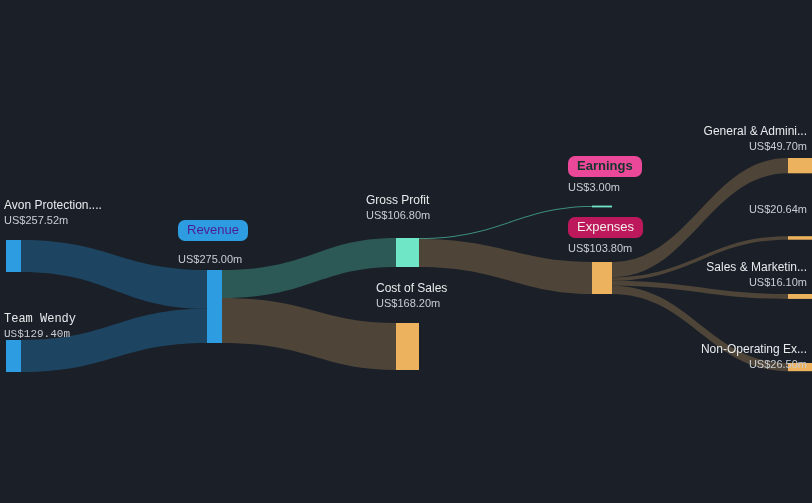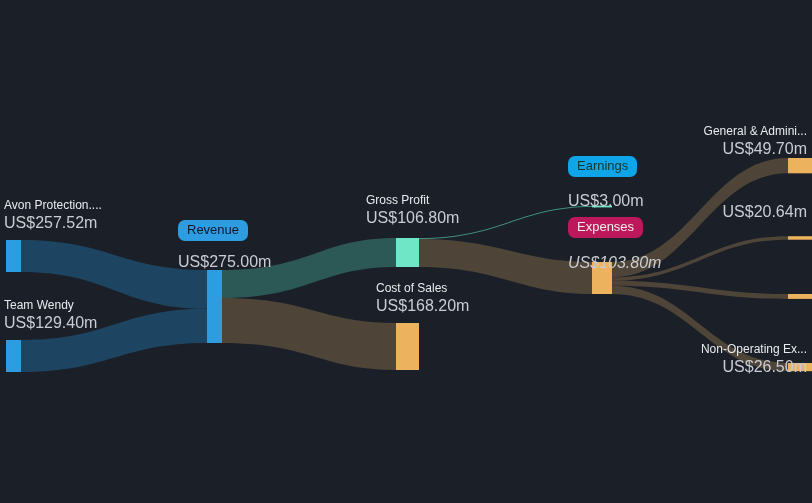--- a/index.html
+++ b/index.html
@@ -42,38 +42,39 @@
     position: absolute;
     white-space: nowrap;
     line-height: 1.28;
   }
   .node-title {
     font-size: 12px;
     color: #e8eaed;
     display: block;
   }
   .node-value {
-    font-size: 16px;
+    font-size: 11px;
     color: #c9cdd3;
     display: block;
   }
   .pill {
     display: inline-block;
     border-radius: 7px;
     padding: 3px 9px 4px 9px;
     font-size: 13px;
     line-height: 1.1;
   }
   .pill-revenue {
     background: #2e9ce0;
-    color: #0f172a;
+    color: #4c1d95;
   }
   .pill-earnings {
-    background: #0ea5e9;
+    background: #ec4899;
     color: #12352c;
+    font-weight: bold;
   }
   .pill-expenses {
     background: #be185d;
     color: #f2efe9;
   }
   .align-right {
     text-align: right;
   }
 </style>
 </head>
@@ -151,21 +152,21 @@
     </g>
   </svg>
 
   <div class="label-layer">
 
     <div class="node-label" style="left:4px; top:198px;">
       <span class="node-title">Avon Protection....</span>
       <span class="node-value">US$257.52m</span>
     </div>
 
-    <div class="node-label" style="left:4px; top:298px;">
+    <div class="node-label" style="left:4px; top:312px;font-family:Liberation Mono, monospace;">
       <span class="node-title">Team Wendy</span>
       <span class="node-value">US$129.40m</span>
     </div>
 
     <div class="node-label" style="left:178px; top:219px;">
       <span class="pill pill-revenue">Revenue</span>
       <span class="node-value" style="margin-top:11px;">US$275.00m</span>
     </div>
 
     <div class="node-label" style="left:366px; top:193px;">
@@ -173,37 +174,41 @@
       <span class="node-value">US$106.80m</span>
     </div>
 
     <div class="node-label" style="left:366px; top:281px;margin-left:10px;">
       <span class="node-title">Cost of Sales</span>
       <span class="node-value">US$168.20m</span>
     </div>
 
     <div class="node-label" style="left:568px; top:155px;">
       <span class="pill pill-earnings">Earnings</span>
-      <span class="node-value" style="margin-top:14px;">US$3.00m</span>
+      <span class="node-value" style="margin-top:3px;">US$3.00m</span>
     </div>
 
     <div class="node-label" style="left:568px; top:216px;">
       <span class="pill pill-expenses">Expenses</span>
-      <span class="node-value" style="margin-top:15px;font-style:italic;">US$103.80m</span>
+      <span class="node-value" style="margin-top:3px;">US$103.80m</span>
     </div>
 
     <div class="node-label align-right" style="right:5px; top:124px;">
       <span class="node-title">General &amp; Admini...</span>
       <span class="node-value">US$49.70m</span>
     </div>
 
     <div class="node-label align-right" style="right:5px; top:202px;">
       <span class="node-value">US$20.64m</span>
     </div>
 
+    <div class="node-label align-right" style="right:5px; top:260px;">
+      <span class="node-title">Sales &amp; Marketin...</span>
+      <span class="node-value">US$16.10m</span>
+    </div>
 
     <div class="node-label align-right" style="right:5px; top:342px;">
       <span class="node-title">Non-Operating Ex...</span>
       <span class="node-value">US$26.50m</span>
     </div>
 
   </div>
 </div>
 
 </body></html>

